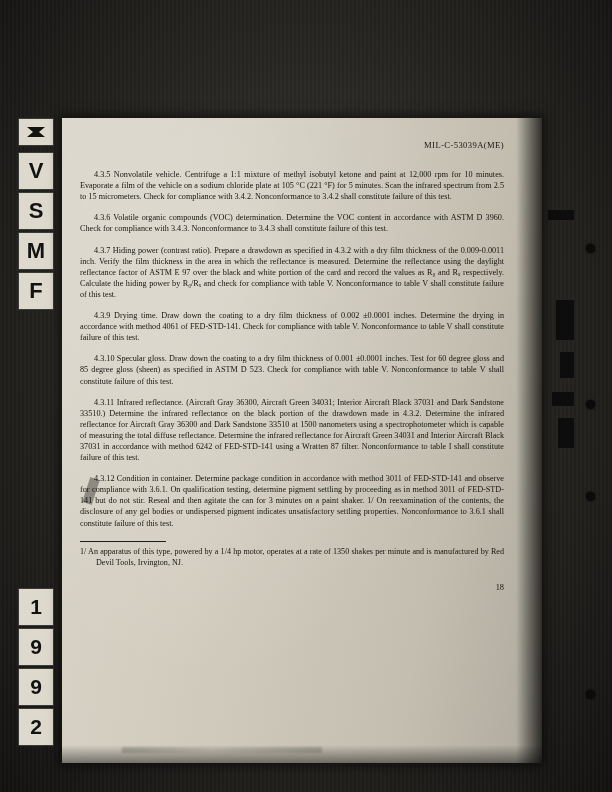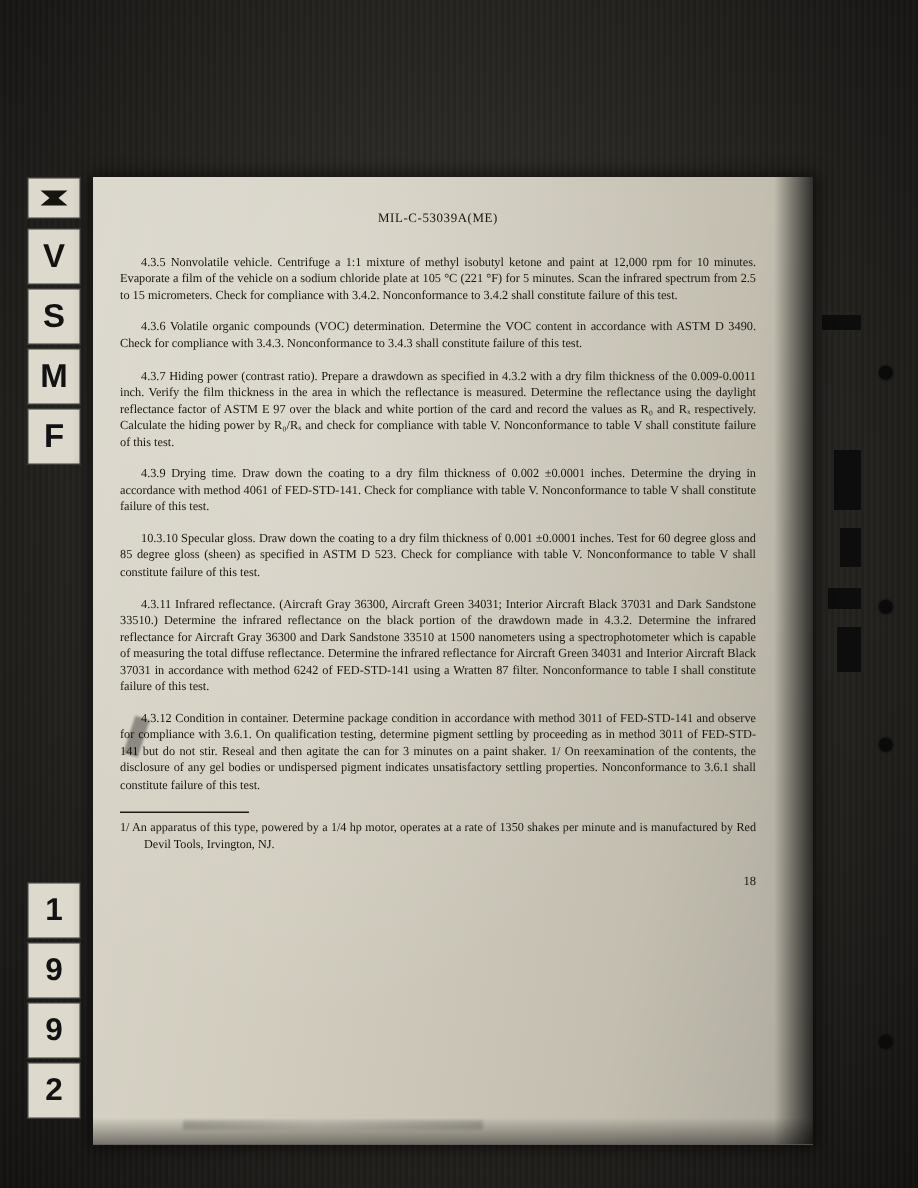--- a/index.html
+++ b/index.html
@@ -157,21 +157,21 @@
     position: absolute;
     left: 18px;
     top: 22px;
     width: 424px;
     color: #16150f;
     font-family: "Liberation Serif", serif;
     font-size: 8.2px;
     line-height: 11.1px;
   }
   .doc .head {
-    text-align: center;
+    text-align: right;
     font-size: 8.6px;
     letter-spacing: 0.4px;
     margin-bottom: 18px;
   }
   .para {
     margin-bottom: 10px;
     text-align: justify;
     text-indent: 14px;
   }
   .foot-rule {
@@ -268,24 +268,24 @@
   </div>
   <div class="filmtext">MIL-C-53039A 80  ▮  9999906 0100632 4 ▮</div>
 
   <div class="paper">
     <div class="paper-tone"></div>
 
     <div class="doc">
       <div class="head">MIL-C-53039A(ME)</div>
 
       <div class="para">4.3.5  Nonvolatile vehicle.  Centrifuge a 1:1 mixture of methyl isobutyl ketone and paint at 12,000 rpm for 10 minutes.  Evaporate a film of the vehicle on a sodium chloride plate at 105 °C (221 °F) for 5 minutes.  Scan the infrared spectrum from 2.5 to 15 micrometers.  Check for compliance with 3.4.2.  Nonconformance to 3.4.2 shall constitute failure of this test.</div>
-      <div class="para">4.3.6  Volatile organic compounds (VOC) determination.  Determine the VOC content in accordance with ASTM D 3490.  Check for compliance with 3.4.3.  Nonconformance to 3.4.3 shall constitute failure of this test.</div>
+      <div class="para">4.3.6  Volatile organic compounds (VOC) determination.  Determine the VOC content in accordance with ASTM D 3960.  Check for compliance with 3.4.3.  Nonconformance to 3.4.3 shall constitute failure of this test.</div>
       <div class="para">4.3.7  Hiding power (contrast ratio).  Prepare a drawdown as specified in 4.3.2 with a dry film thickness of the 0.009-0.0011 inch.  Verify the film thickness in the area in which the reflectance is measured.  Determine the reflectance using the daylight reflectance factor of ASTM E 97 over the black and white portion of the card and record the values as R₀ and Rₓ respectively.  Calculate the hiding power by R₀/Rₓ and check for compliance with table V.  Nonconformance to table V shall constitute failure of this test.</div>
       <div class="para">4.3.9  Drying time.  Draw down the coating to a dry film thickness of 0.002 ±0.0001 inches.  Determine the drying in accordance with method 4061 of FED-STD-141.  Check for compliance with table V.  Nonconformance to table V shall constitute failure of this test.</div>
-      <div class="para">10.3.10  Specular gloss.  Draw down the coating to a dry film thickness of 0.001 ±0.0001 inches.  Test for 60 degree gloss and 85 degree gloss (sheen) as specified in ASTM D 523.  Check for compliance with table V.  Nonconformance to table V shall constitute failure of this test.</div>
+      <div class="para">4.3.10  Specular gloss.  Draw down the coating to a dry film thickness of 0.001 ±0.0001 inches.  Test for 60 degree gloss and 85 degree gloss (sheen) as specified in ASTM D 523.  Check for compliance with table V.  Nonconformance to table V shall constitute failure of this test.</div>
       <div class="para">4.3.11  Infrared reflectance.  (Aircraft Gray 36300, Aircraft Green 34031; Interior Aircraft Black 37031 and Dark Sandstone 33510.)  Determine the infrared reflectance on the black portion of the drawdown made in 4.3.2.  Determine the infrared reflectance for Aircraft Gray 36300 and Dark Sandstone 33510 at 1500 nanometers using a spectrophotometer which is capable of measuring the total diffuse reflectance.  Determine the infrared reflectance for Aircraft Green 34031 and Interior Aircraft Black 37031 in accordance with method 6242 of FED-STD-141 using a Wratten 87 filter.  Nonconformance to table I shall constitute failure of this test.</div>
       <div class="para">4.3.12  Condition in container.  Determine package condition in accordance with method 3011 of FED-STD-141 and observe for compliance with 3.6.1.  On qualification testing, determine pigment settling by proceeding as in method 3011 of FED-STD-141 but do not stir.  Reseal and then agitate the can for 3 minutes on a paint shaker. 1/  On reexamination of the contents, the disclosure of any gel bodies or undispersed pigment indicates unsatisfactory settling properties.  Nonconformance to 3.6.1 shall constitute failure of this test.</div>
 
       <div class="foot-rule"></div>
       <div class="footnote">
         <span>1/</span>
         <span>An apparatus of this type, powered by a 1/4 hp motor, operates at a rate of 1350 shakes per minute and is manufactured by Red Devil Tools, Irvington, NJ.</span>
       </div>
 
       <div class="pageno">18</div>

